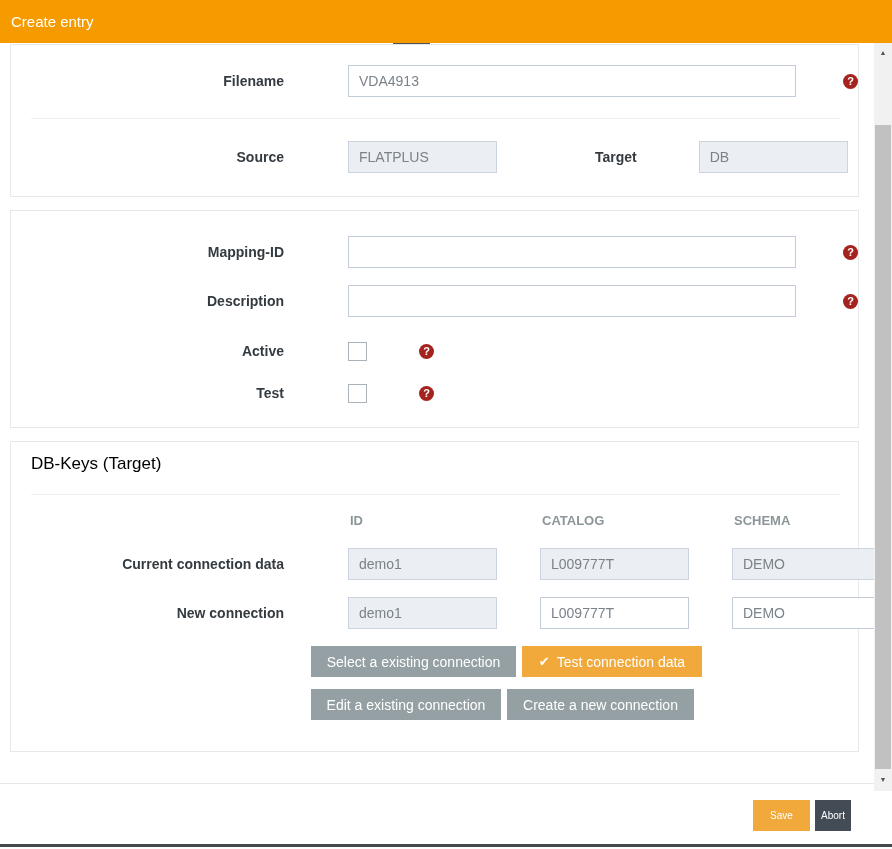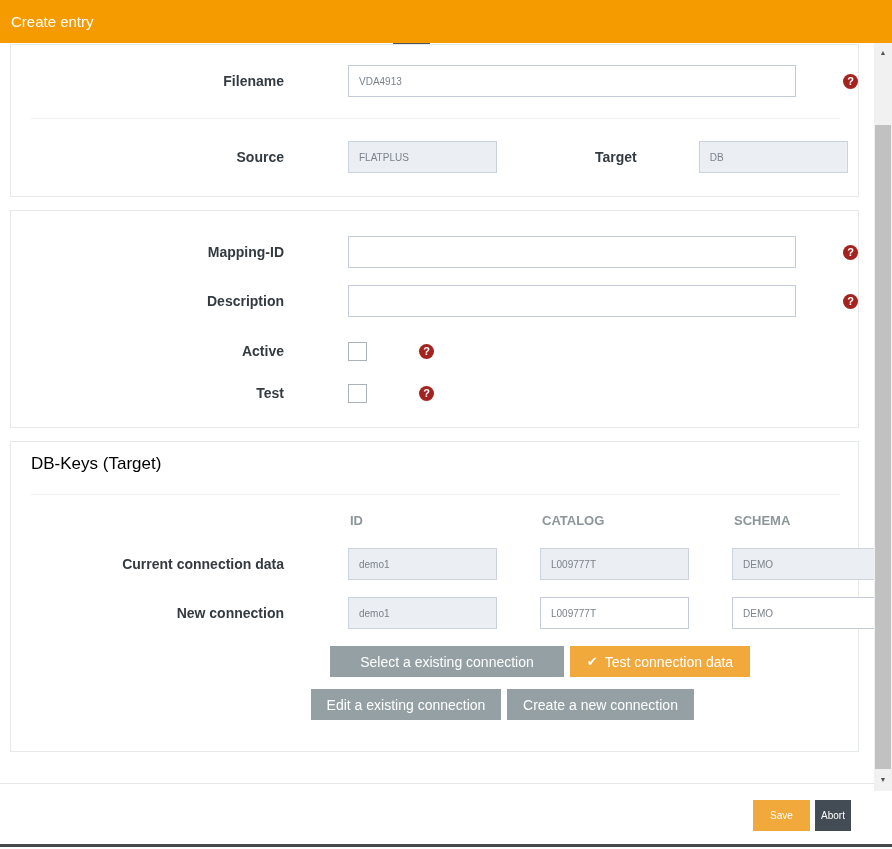--- a/index.html
+++ b/index.html
@@ -20,21 +20,21 @@
     border:1px solid #E6E9EA;box-sizing:border-box;}
   #panel-basic{top:44px;height:153px;}
   #panel-mapping{top:210px;height:218px;}
   #panel-dbkeys{top:441px;height:311px;}
 
   .frow{position:absolute;left:0;right:0;display:flex;align-items:center;height:32px;gap:37px;}
   .flabel{width:273px;flex:none;text-align:right;font-weight:bold;color:#333A40;font-size:14px;}
   .gap{margin-left:27px;}
   .tinput{
     height:32px;box-sizing:border-box;border:1px solid #C3CBD9;background:#fff;
-    font-family:inherit;font-size:10px;color:#7A828A;padding:0 10px;outline:none;
+    font-family:inherit;font-size:14px;color:#7A828A;padding:0 10px;outline:none;
   }
   .tinput.ro{background:#EBEEF3;border-color:#CBD3DE;}
   .w-lg{width:500px;} .w-sm{width:149px;}
   .help{
     width:15px;height:15px;flex:none;border-radius:50%;background:#A5231F;color:#fff;
     font-size:11px;font-weight:bold;display:flex;align-items:center;justify-content:center;
     margin-left:10px;line-height:1;cursor:pointer;
   }
   .pdiv{position:absolute;left:20px;right:18px;height:1px;background:#EEF0F1;}
   .tlabel2{margin-left:61px;margin-right:25px;font-weight:bold;color:#333A40;font-size:14px;}
@@ -51,21 +51,21 @@
   .check-ok{font-size:27px;color:#2BB673;font-weight:bold;margin-left:14px;line-height:1;}
 
   .btnrow{position:absolute;left:300px;display:flex;gap:6px;}
   .btn{
     border:none;height:31px;color:#fff;font-size:14px;font-family:inherit;cursor:pointer;
     display:flex;align-items:center;justify-content:center;box-sizing:border-box;padding:0 14px;
   }
   .btn-gray{background:#94A0A3;}
   .btn-orange{background:#F2A93B;}
   .btn .chk{margin-right:7px;font-size:13px;}
-  #btn-select{width:234px;margin-left:19px;} #btn-test{width:180px;}
+  #btn-select{width:205px;} #btn-test{width:180px;}
   #btn-create{width:187px;} #btn-edit{width:190px;}
 
   
   .footer-divider{position:absolute;left:0;top:783px;width:892px;height:1px;background:#E7E7E7;}
   .footer-btn{position:absolute;top:800px;height:31px;border:none;color:#fff;
     font-size:10px;font-family:inherit;cursor:pointer;}
   #btn-save{left:753px;width:57px;background:#F2A93B;}
   #btn-abort{left:815px;width:36px;background:#434C54;}
   .bottom-bar{position:absolute;left:0;top:844px;width:892px;height:3px;background:#45494C;}
 

